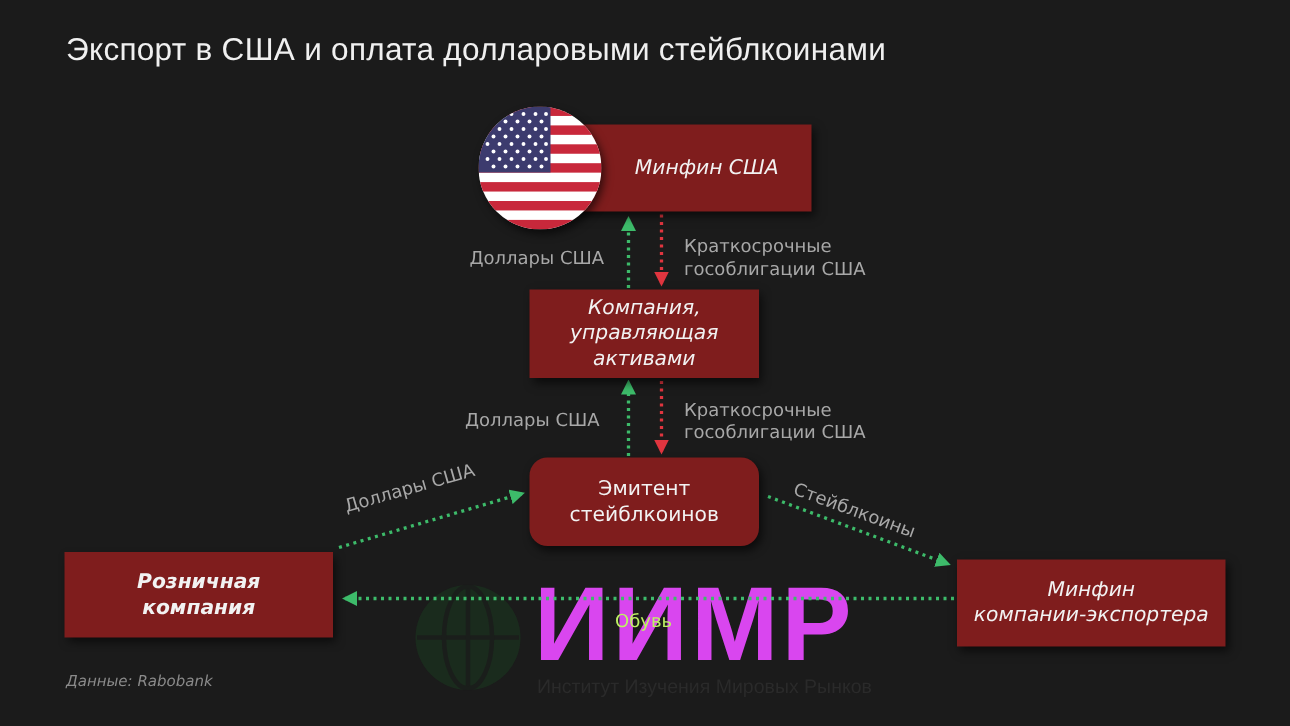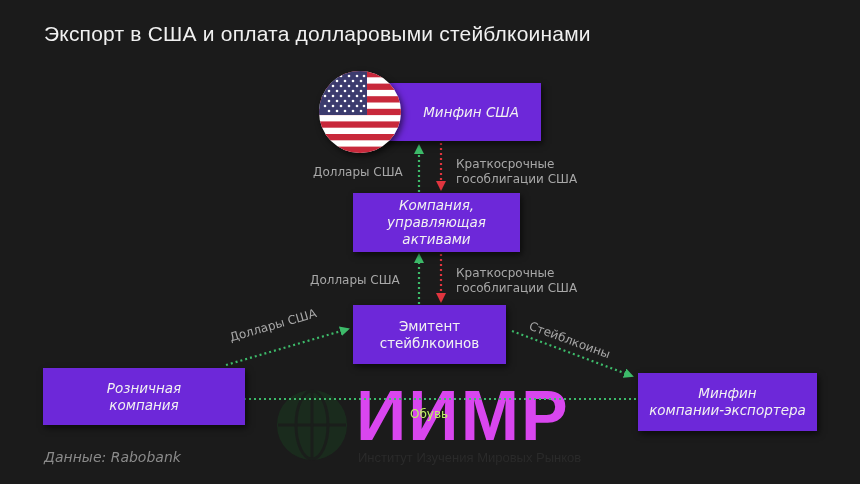--- a/index.html
+++ b/index.html
@@ -1,27 +1,27 @@
 <!DOCTYPE html>
 <html><head>
 <meta charset="utf-8">
 <style>
   html, body { margin:0; padding:0; }
   body { width:860px; height:484px; background:#1b1b1b; position:relative; overflow:hidden;
          font-family:"DejaVu Sans", sans-serif; color:#ffffff; }
   .title { position:absolute; left:44px; top:22px; font-size:21px; font-weight:400;
            font-family:"Liberation Sans", sans-serif; letter-spacing:0.2px; color:#f0f0f0;text-align:right; }
-  .box { position:absolute; background:#6d28d9; box-shadow:2px 3px 6px rgba(0,0,0,0.6);
+  .box { position:absolute; background:#7f1d1d; box-shadow:2px 3px 6px rgba(0,0,0,0.6);
          display:flex; align-items:center; justify-content:center; text-align:center;
          font-size:13.5px; line-height:17px; font-style:italic; color:#f2f2f2; }
   .box span { white-space:pre-line; }
-  .box.upright { font-style:normal; }
+  .box.upright { font-style:normal;border-radius:12px; }
   .lbl { position:absolute; font-size:12px; color:#a8a8a8; white-space:pre-line; line-height:15px;
          font-family:"DejaVu Sans", sans-serif; }
-  .source { position:absolute; left:44px; top:449px; font-size:14px; font-style:italic; color:#8a8a8a; }
+  .source { position:absolute; left:44px; top:449px; font-size:10px; font-style:italic; color:#8a8a8a; }
   svg.overlay { position:absolute; left:0; top:0; }
   .wm-text { position:absolute; left:356px; top:376px; font-size:70px; font-weight:700;
              color:#d946ef; font-family:"Liberation Sans", sans-serif; letter-spacing:2px; }
   .wm-sub { position:absolute; left:358px; top:450px; font-size:13px; color:#2a2a2a;
             font-family:"Liberation Sans", sans-serif; }
   .flag { position:absolute; left:319px; top:71px; width:82px; height:82px; border-radius:50%;
           overflow:hidden; box-shadow:2px 3px 6px rgba(0,0,0,0.6); z-index:2; }
 </style>
 </head>
 <body>
@@ -126,30 +126,30 @@
         <circle cx="26" cy="40" r="1.3"></circle>
         <circle cx="34" cy="40" r="1.3"></circle>
         <circle cx="42" cy="40" r="1.3"></circle>
     </g>
   </svg>
 </div>
 
 <div class="box" style="left:360px; top:83px; width:181px; height:58px; justify-content:flex-end; padding-right:22px; box-sizing:border-box;">
   <span>Минфин США</span>
 </div>
-<div class="box" style="left:353px; top:193px; width:167px; height:59px;">
+<div class="box" style="left:353px; top:193px; width:153px; height:59px;">
   <span>Компания,
 управляющая
 активами</span>
 </div>
 <div class="box upright" style="left:353px; top:305px; width:153px; height:59px;">
   <span>Эмитент
 стейблкоинов</span>
 </div>
-<div class="box" style="left:43px; top:368px; width:202px; height:57px;">
+<div class="box" style="left:43px; top:368px; width:179px; height:57px;font-weight:bold;">
   <span>Розничная
 компания</span>
 </div>
 <div class="box" style="left:638px; top:373px; width:179px; height:58px;">
   <span>Минфин
 компании-экспортера</span>
 </div>
 
 <div class="lbl" style="left:313px; top:165px;">Доллары США</div>
 <div class="lbl" style="left:456px; top:157px;">Краткосрочные

